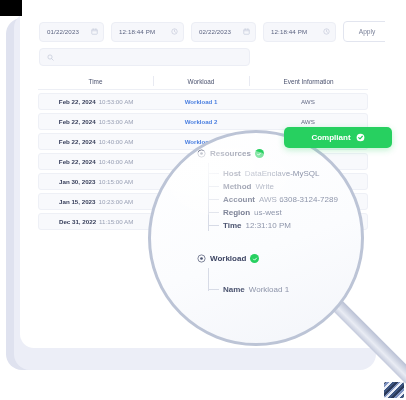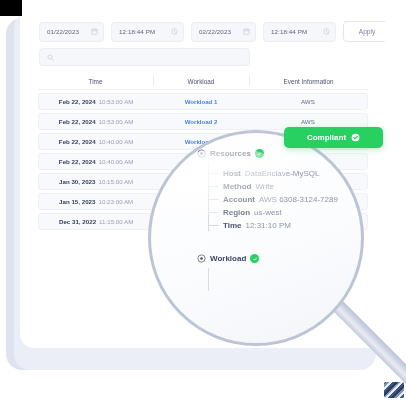--- a/index.html
+++ b/index.html
@@ -164,21 +164,21 @@
   }
   .td-date { font-weight: bold; color: #39405c; }
   .td-time { color: #9aa1b5; }
   .td-workload { color: #4a7fe0; font-weight: bold; font-size: 6.1px; }
   .td-event { color: #646b85; }
 
   
   .compliant-badge {
     position: absolute;
     left: 284px; top: 127px;
-    width: 99px; height: 21px;
+    width: 108px; height: 21px;
     background: #27d060;
     border-radius: 5px;
     display: flex;
     align-items: center;
     justify-content: center;
     gap: 5px;
     z-index: 22;
     box-shadow: 0 2px 6px rgba(39,208,96,0.30);
     cursor: pointer;
   }
@@ -477,20 +477,25 @@
           </svg>
           <span class="tree-head-label">Workload</span>
           <span class="dot-green">
             <svg width="6" height="6" viewBox="0 0 12 12">
                 <path d="M3 6.2 L5.1 8.3 L9 4.2" fill="none" stroke="#ffffff" stroke-width="1.8" stroke-linecap="round" stroke-linejoin="round"></path>
               </svg>
           </span>
         </div>
         <div class="tree-rail rail-wl"></div>
 
+        <div class="tree-item" style="left:57px; top:152px;">
+          <span class="tree-dash"></span>
+          <span class="tree-key">Name</span>
+          <span class="tree-val">Workload 1</span>
+        </div>
 
         <div class="mag-glare"></div>
       </div>
     </div>
   </div>
 
   <div class="compliant-badge">
     <span class="compliant-label">Compliant</span>
     <svg width="9" height="9" viewBox="0 0 14 14">
       <circle cx="7" cy="7" r="6" fill="#ffffff"></circle>

